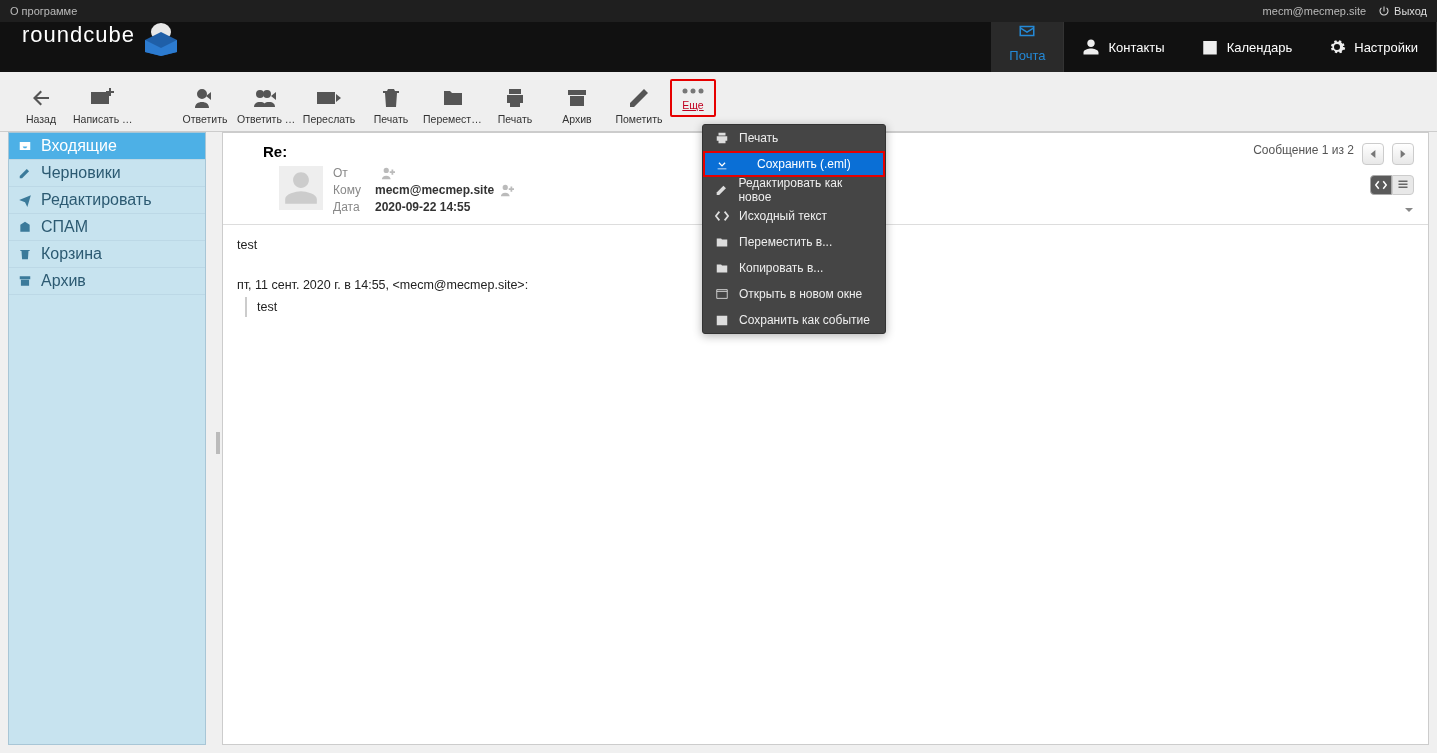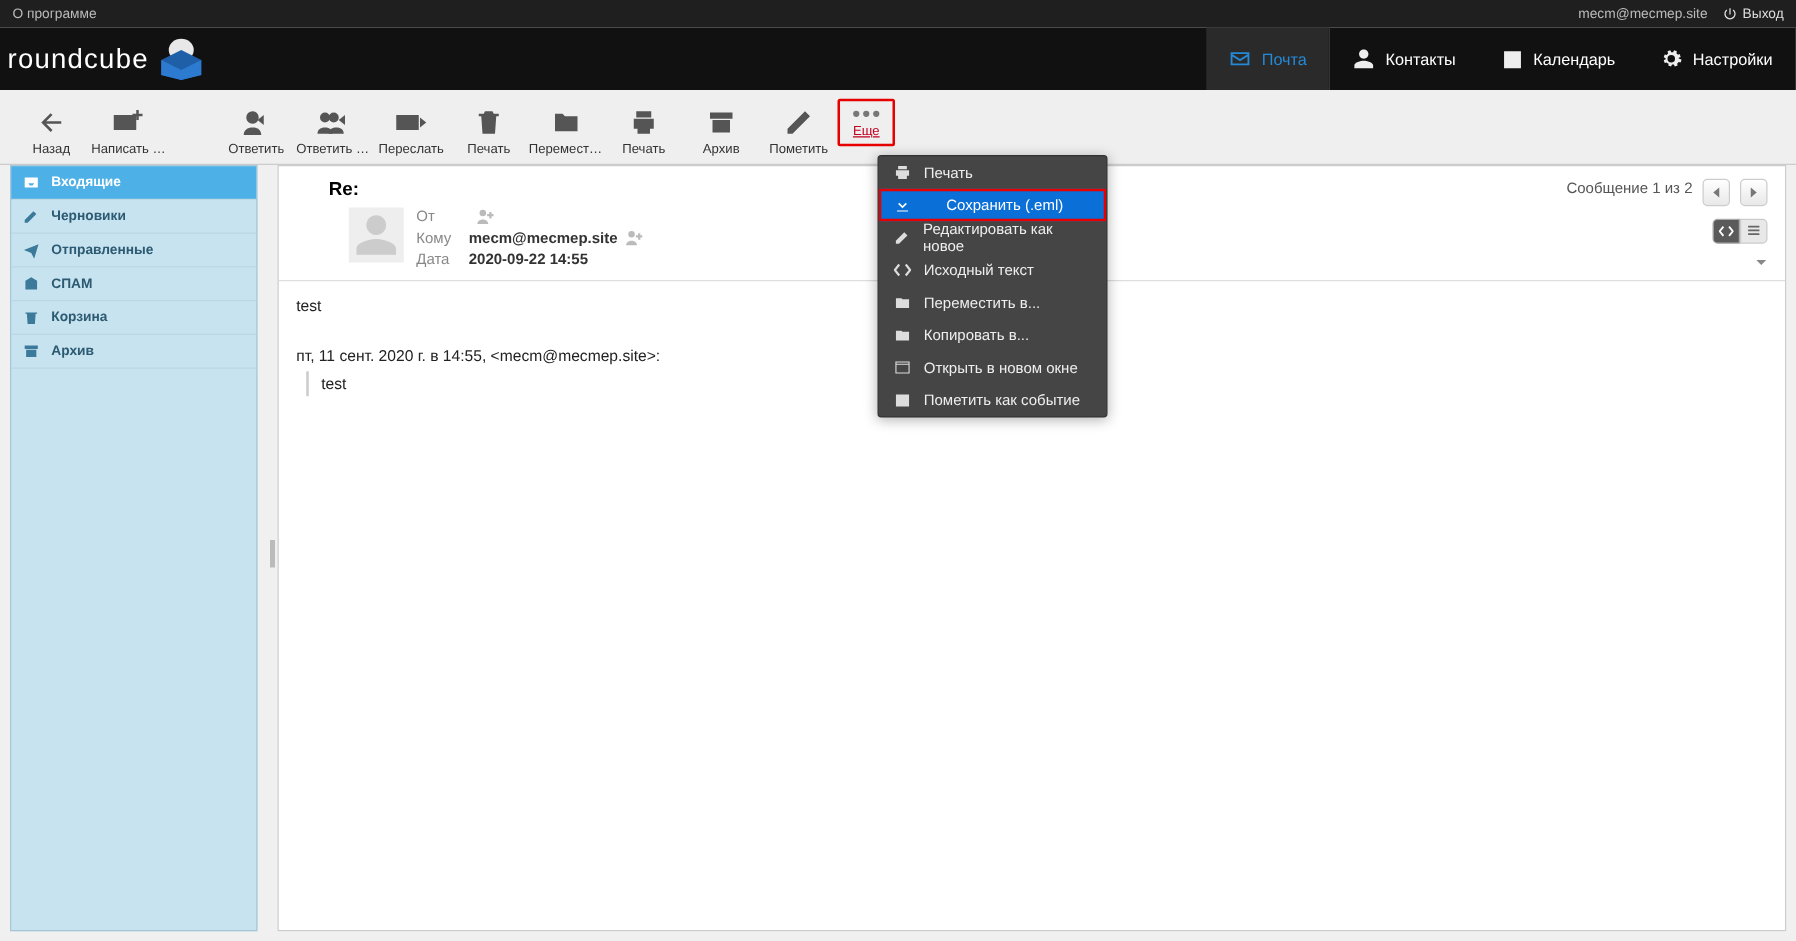--- a/index.html
+++ b/index.html
@@ -3,26 +3,26 @@
 <meta charset="utf-8">
 <style>
 * { box-sizing: border-box; margin: 0; padding: 0; }
 body { font-family: "Lucida Grande", Verdana, Arial, sans-serif; font-size: 12px; background: #f0f0f0; overflow: hidden; width:1437px; height:753px;}
 .topbar { height:22px; background:#1f1f1f; color:#bbb; display:flex; align-items:center; padding:0 10px; font-size:11px;}
 .topbar .left {flex:1;}
 .topbar .right {display:flex; align-items:center; gap:12px;}
 .topbar .logout{display:flex;align-items:center;gap:4px;color:#ddd}
 .topbar .logout svg{width:12px;height:12px}
 .header { height:50px; background:#111; display:flex; align-items:stretch; padding:0; color:#fff;}
-.logo { display:flex; align-items:center; padding:0 6px; font-size:22px; letter-spacing:1px; color:#fff; flex:1;}
+.logo { display:flex; align-items:flex-start; padding:0 22px; font-size:22px; letter-spacing:1px; color:#fff; flex:1;}
 .logo-text {font-weight:400;}
 .logo-icon {display:inline-block;width:40px;height:34px;position:relative;margin-left:6px;}
 .tabs { display:flex; align-items:stretch;}
 .tab { display:flex; align-items:center; gap:8px; padding:0 18px; color:#fff; font-size:13px; cursor:pointer;}
-.tab.active { background:#2a2a2a; color:#2489d6;}
+.tab.active { background:#2a2a2a; color:#2489d6;flex-direction:column;}
 .tab svg{width:18px;height:18px;}
 .tab .env{fill:#2489d6}
 .tab.active .env{fill:#2489d6}
 .sep {width:1px;background:#333;}
 .tab .usr,.tab .cal,.tab .st{fill:#eee}
 .tab .cp{fill:#f07b1d}
 .tab .cp2{fill:#eee}
 .toolbar { height:60px; background:#efefef; border-bottom:1px solid #ccc; display:flex; align-items:stretch; padding:0 10px; gap:0;}
 .tgroup{display:flex;align-items:stretch;gap:0;}
 .tgroup + .tgroup{margin-left:40px;}
@@ -33,21 +33,21 @@
 .tbtn.more{border:2px solid #e60000;border-radius:2px;width:46px;height:38px;margin-top:7px;padding-top:0;justify-content:center;}
 .tbtn.more .lbl{color:#c00020;font-size:10.5px;text-decoration:underline}
 .tbtn.more .ic{height:12px;}
 .tbtn.more .ic svg{width:28px;height:8px;}
 .body { position:absolute; top:132px; bottom:0; left:0; right:0; display:flex;}
 .sidebar { width:198px; background:#c7e3ef; border:1px solid #a8c6d6; display:flex; flex-direction:column; margin:0 8px 8px 8px;}
 .folder{height:27px;display:flex;align-items:center;gap:8px;padding:0 8px;cursor:pointer;border-bottom:1px solid #bcd8e6;}
 .folder.active{background:#4db0e6;color:#fff;}
 .folder svg{width:16px;height:14px;fill:#3b7a9a;}
 .folder.active svg{fill:#fff;}
-.folder span{font-size:11px;font-weight:bold;color:#2c5a72;}
+.folder span{font-size:16px;font-weight:normal;color:#2c5a72;}
 .folder.active span{color:#fff;}
 .pane-splitter{width:8px;display:flex;align-items:center;justify-content:center;cursor:col-resize;}
 .pane-splitter div{width:4px;height:22px;background:#bbb;}
 .content{flex:1;display:flex;flex-direction:column;margin:0 8px 8px 0;background:#fff;border:1px solid #ccc;position:relative;}
 .msghead{padding:10px 20px 10px 40px;border-bottom:1px solid #ddd;}
 .msghead h2{font-size:15px;font-weight:bold;margin-bottom:6px;}
 .msgmeta{display:flex;gap:10px;padding-left:16px;}
 .avatar{width:44px;height:44px;background:#eee;display:flex;align-items:center;justify-content:center;}
 .avatar svg{width:38px;height:38px;fill:#ccc;}
 .metarows{display:flex;flex-direction:column;gap:3px;font-size:12px;}
@@ -245,21 +245,21 @@
     <div class="folder">
       <svg viewBox="0 0 24 24">
           <path d="M3 17l12-12 4 4L7 21H3v-4z"></path>
         </svg>
       <span>Черновики</span>
     </div>
     <div class="folder">
       <svg viewBox="0 0 24 24">
           <path d="M2 12l20-8-6 20-4-8-10-4z"></path>
         </svg>
-      <span>Отправленные</span>
+      <span>Редактировать</span>
     </div>
     <div class="folder">
       <svg viewBox="0 0 24 24">
           <path d="M4 8h16v12H4zM4 8l8-5 8 5M8 14l8-4M8 10l8 4"></path>
         </svg>
       <span>СПАМ</span>
     </div>
     <div class="folder">
       <svg viewBox="0 0 24 24">
           <path d="M6 7h12l-1 14H7zM4 5h16v2H4z"></path>
@@ -387,15 +387,15 @@
   <div class="ditem">
     <svg viewBox="0 0 16 16">
         <path d="M2 3h12v10H2zM2 5h12" stroke="#ddd" stroke-width="1" fill="none"></path>
       </svg>
     <span>Открыть в новом окне</span>
   </div>
   <div class="ditem">
     <svg viewBox="0 0 16 16">
         <path d="M2 3h12v11H2zM2 6h12M5 2v2M11 2v2M5 9h2v2H5z"></path>
       </svg>
-    <span>Пометить как событие</span>
+    <span>Сохранить как событие</span>
   </div>
 </div>
 
 </body></html>

